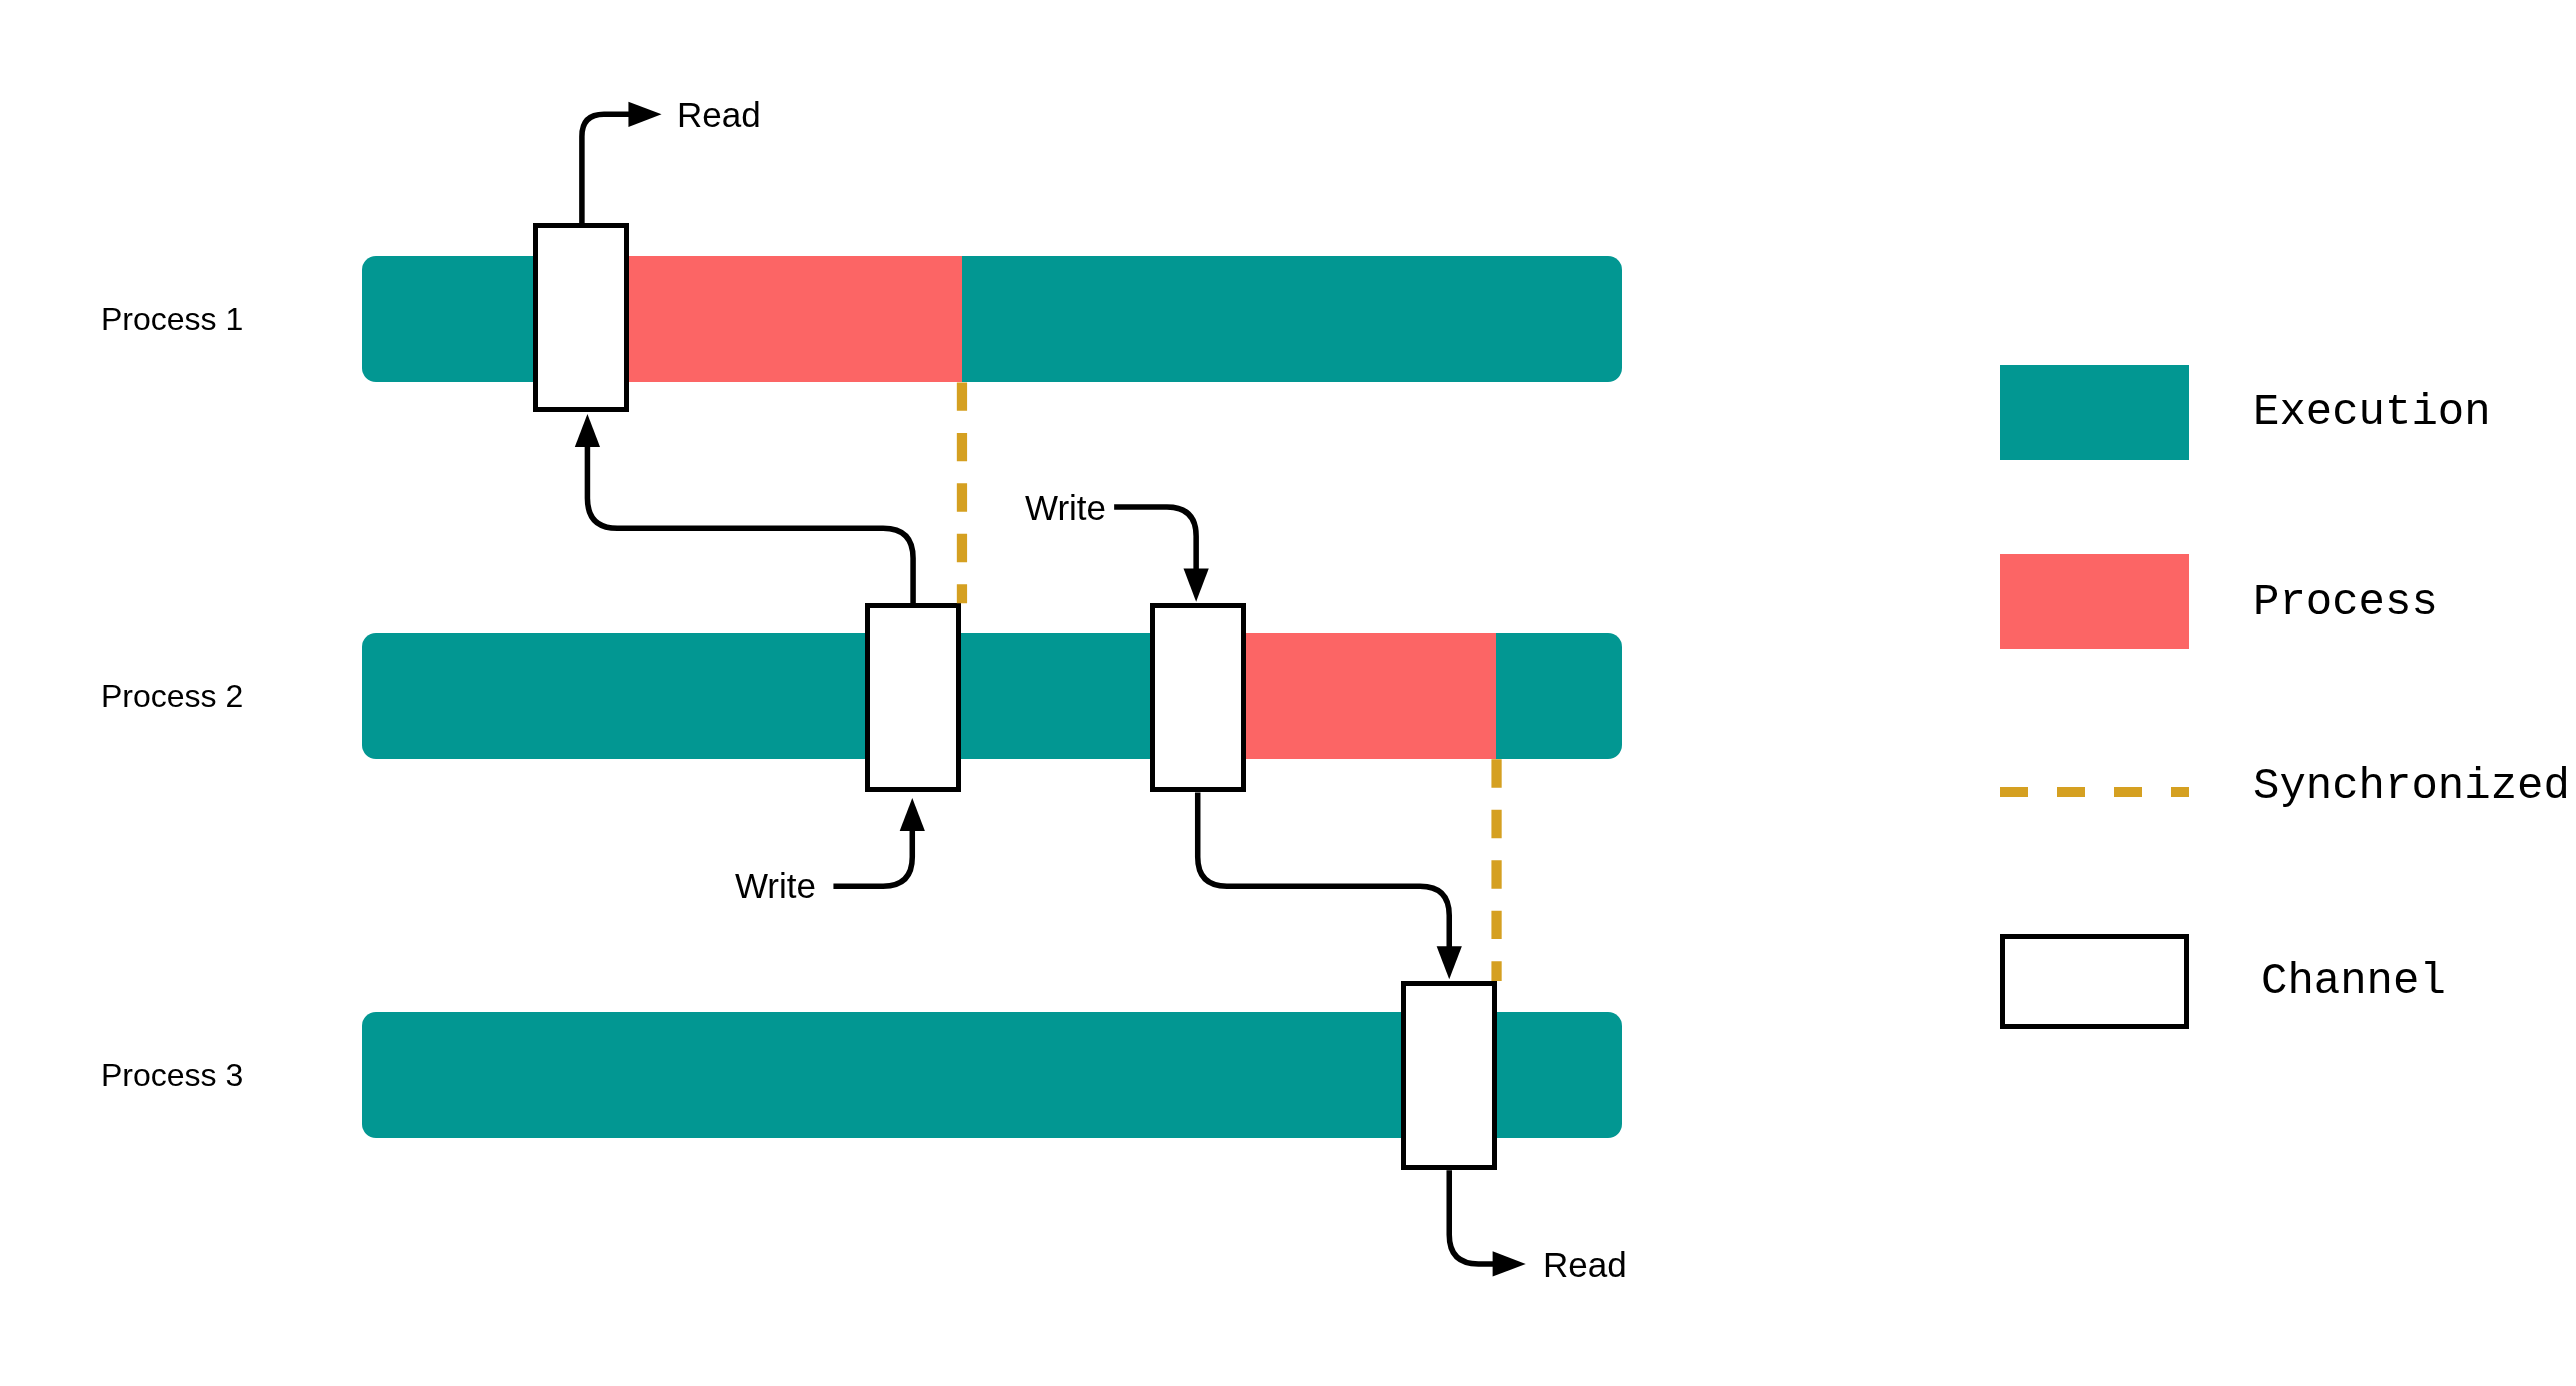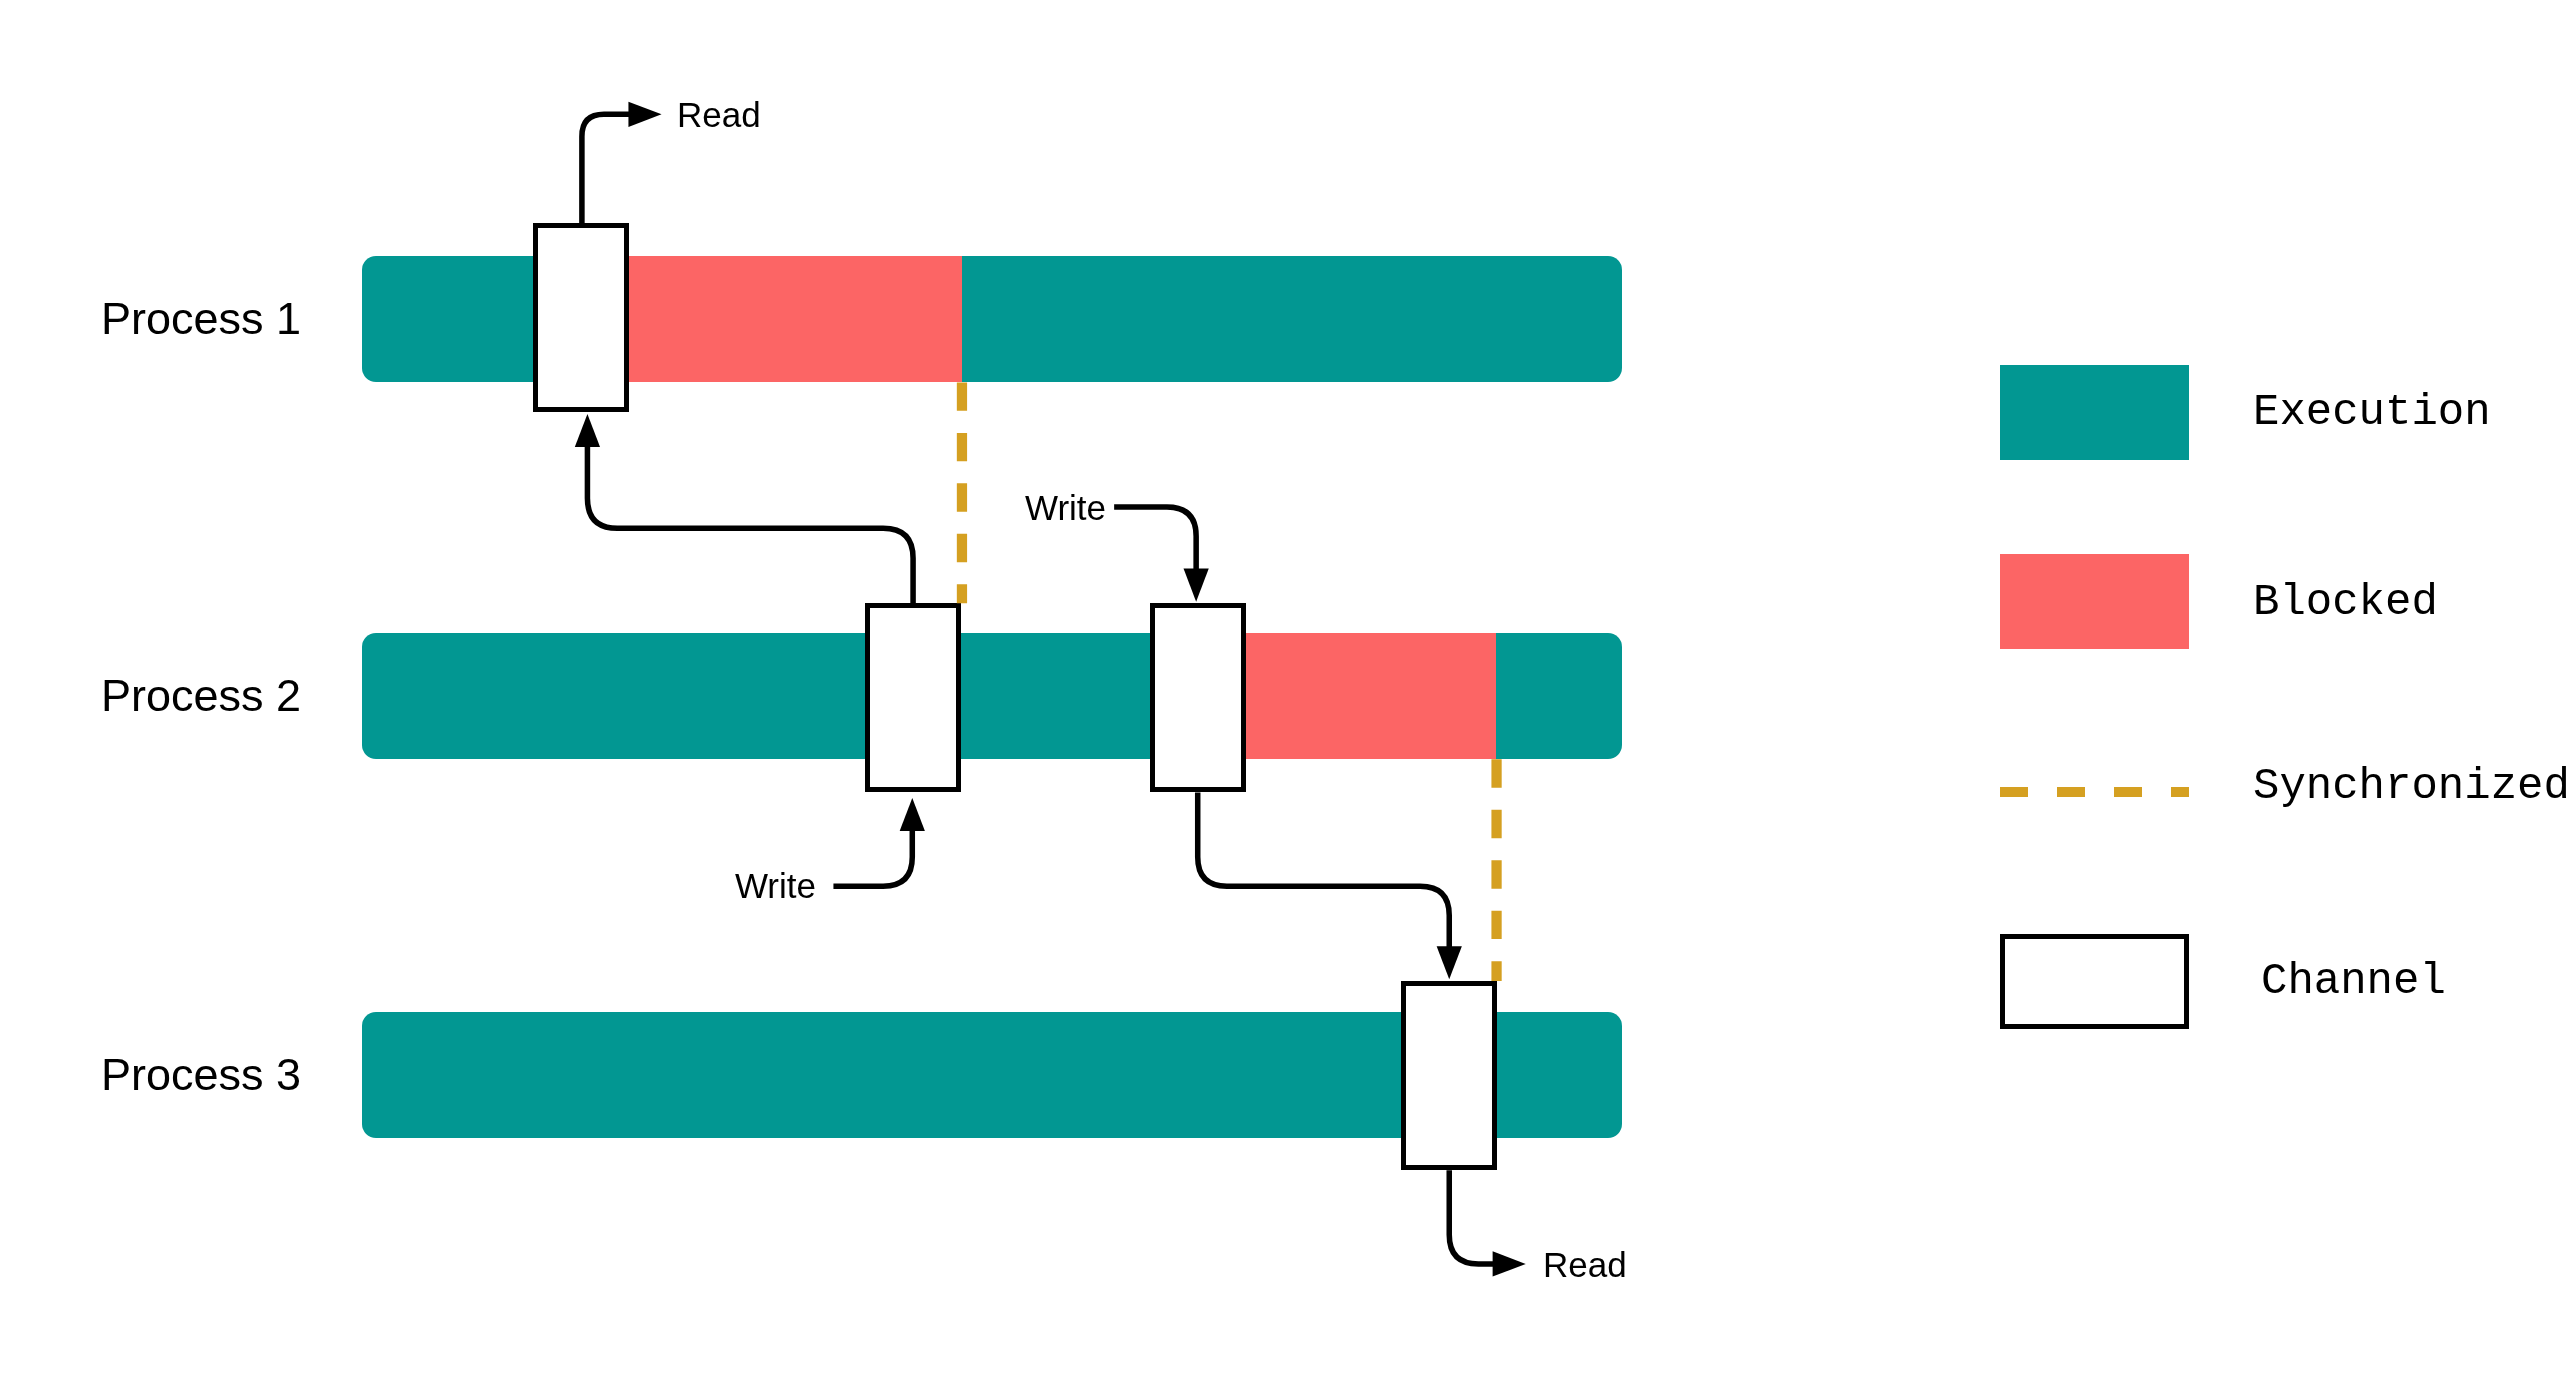--- a/index.html
+++ b/index.html
@@ -18,21 +18,21 @@
     width: 2576px;
     height: 1387px;
     background: var(--color-background);
     font-family: "Liberation Sans", sans-serif;
     color: var(--color-text);
     overflow: hidden;
   }
   .process-label {
     position: absolute;
     left: 101px;
-    font-size: 45px;
+    font-size: 32px;
     line-height: 44px;
     white-space: nowrap;
   }
   .exec-bar {
     position: absolute;
     left: 362px;
     width: 1260px;
     height: 126px;
     border-radius: 14px;
     background: var(--color-execution);
@@ -149,21 +149,21 @@
   <div class="annotation" style="left:677px; top:97px;">Read</div>
   <div class="annotation" style="left:729px; top:868px; width:87px; text-align:right;">Write</div>
   <div class="annotation" style="left:1025px; top:490px;">Write</div>
   <div class="annotation" style="left:1543px; top:1247px;">Read</div>
 
   <div>
     <div class="legend-swatch" style="top:365px; background:var(--color-execution);"></div>
     <div class="legend-label" style="top:390px;">Execution</div>
 
     <div class="legend-swatch" style="top:554px; background:var(--color-blocked);"></div>
-    <div class="legend-label" style="top:580px;">Blocked</div>
+    <div class="legend-label" style="top:580px;">Process</div>
 
     <div class="legend-dash-swatch" style="top:787px;"></div>
     <div class="legend-label" style="top:764px;">Synchronized</div>
 
     <div class="legend-swatch" style="top:934px; background:var(--color-channel_fill); border:5.5px solid var(--color-line);"></div>
     <div class="legend-label" style="top:959px;margin-left:8px;">Channel</div>
   </div>
 
 </div>
 

